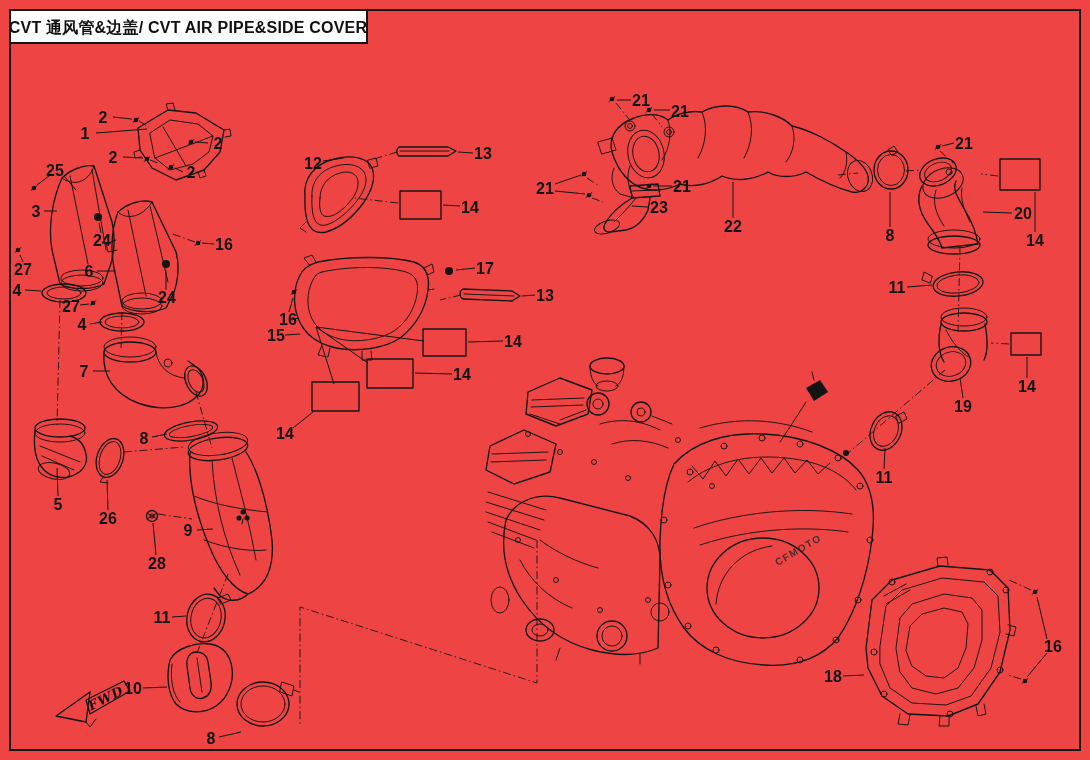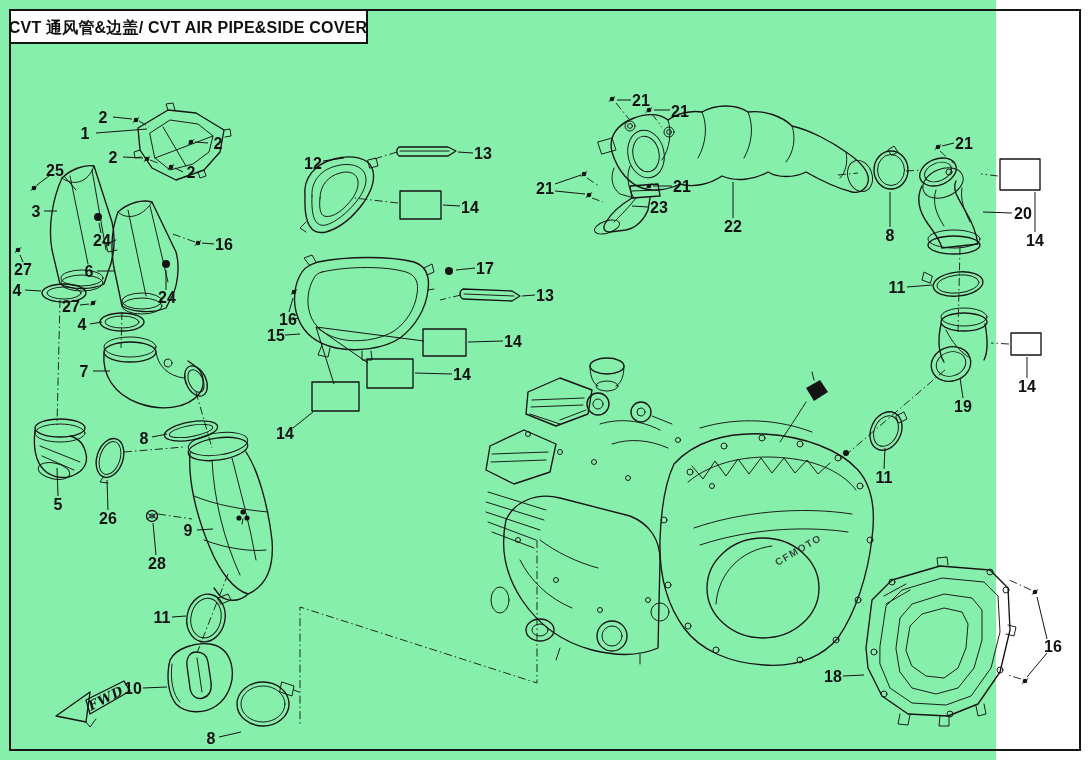--- a/index.html
+++ b/index.html
@@ -1,16 +1,16 @@
 <!DOCTYPE html>
 <html><head>
 <meta charset="utf-8">
 <style>
   html,body{margin:0;padding:0;background:#ffffff;}
-  .stage{width:996px;height:760px;position:relative;background:#86efac;}
+  .stage{width:1090px;height:760px;position:relative;background:#ef4444;}
   svg{display:block;}
   
   .p{fill:none;stroke:#141414;stroke-width:1.35;stroke-linejoin:round;stroke-linecap:round;}
   .p2{fill:none;stroke:#141414;stroke-width:0.95;stroke-linejoin:round;stroke-linecap:round;}
   .pf{fill:#141414;stroke:none;}
   
   .ldr{stroke:#141414;stroke-width:1;fill:none;}
   .dash{stroke:#141414;stroke-width:0.9;fill:none;stroke-dasharray:8 3 1.5 3;}
   
   .callout{font:bold 16px "Liberation Sans", sans-serif;fill:#111;text-anchor:middle;dominant-baseline:central;}

